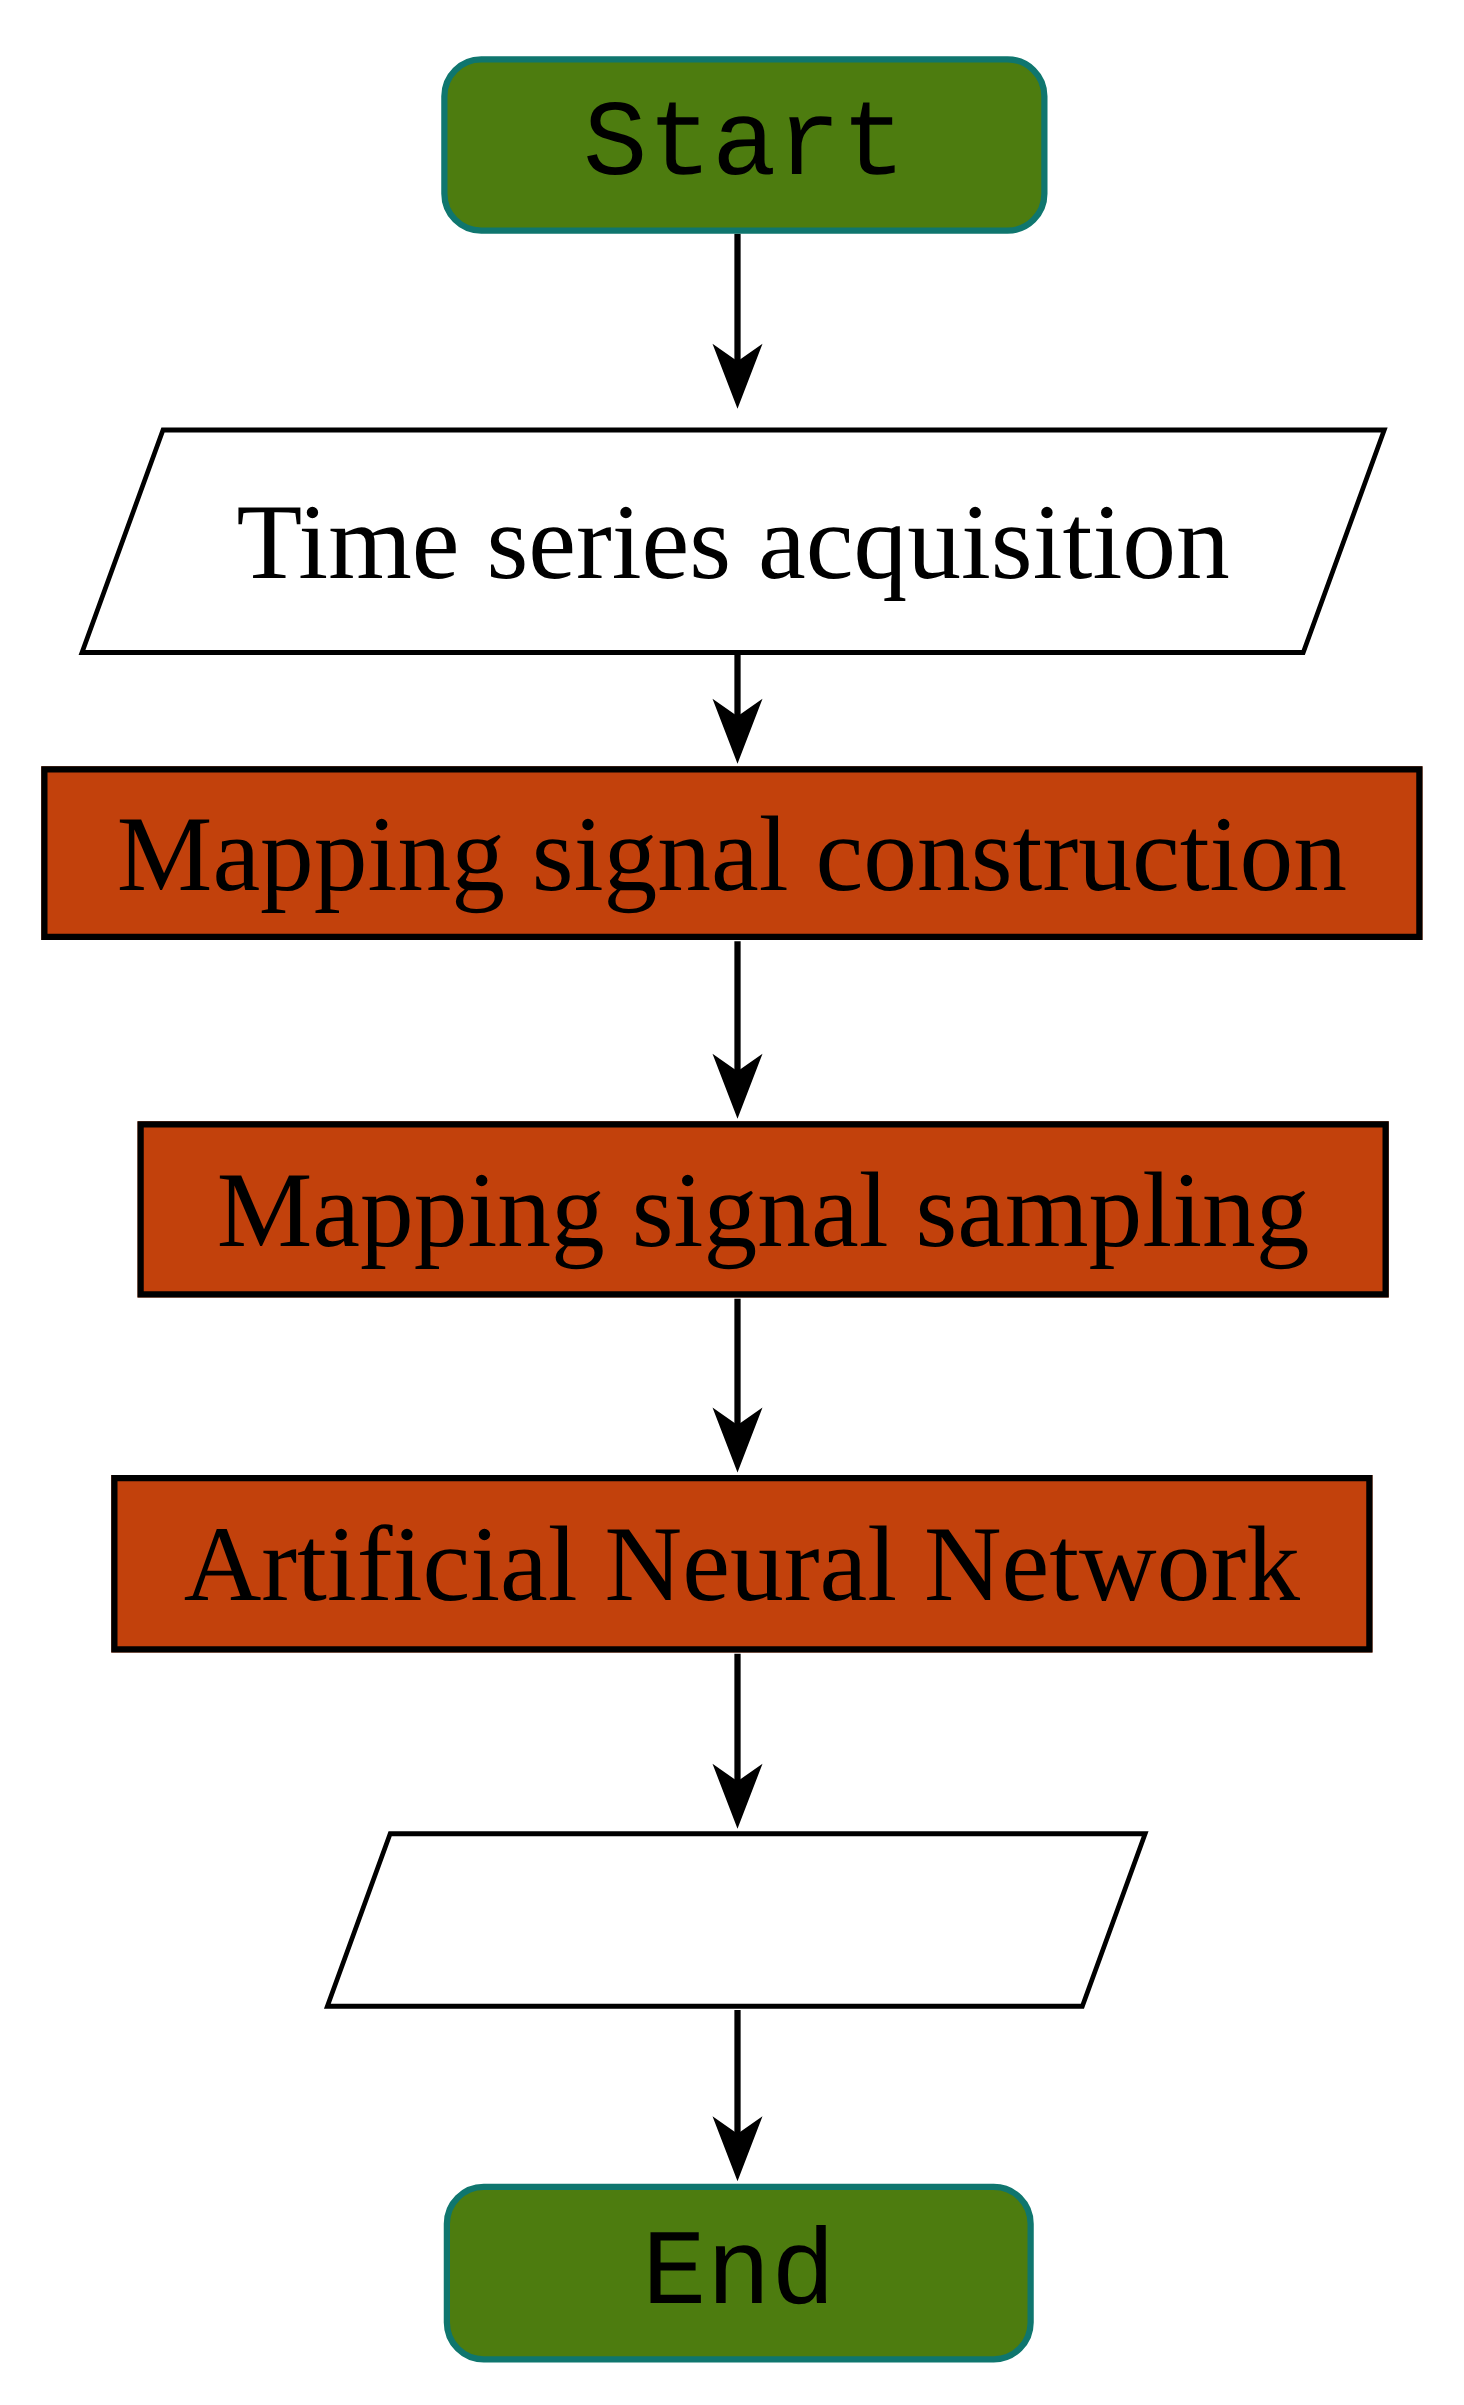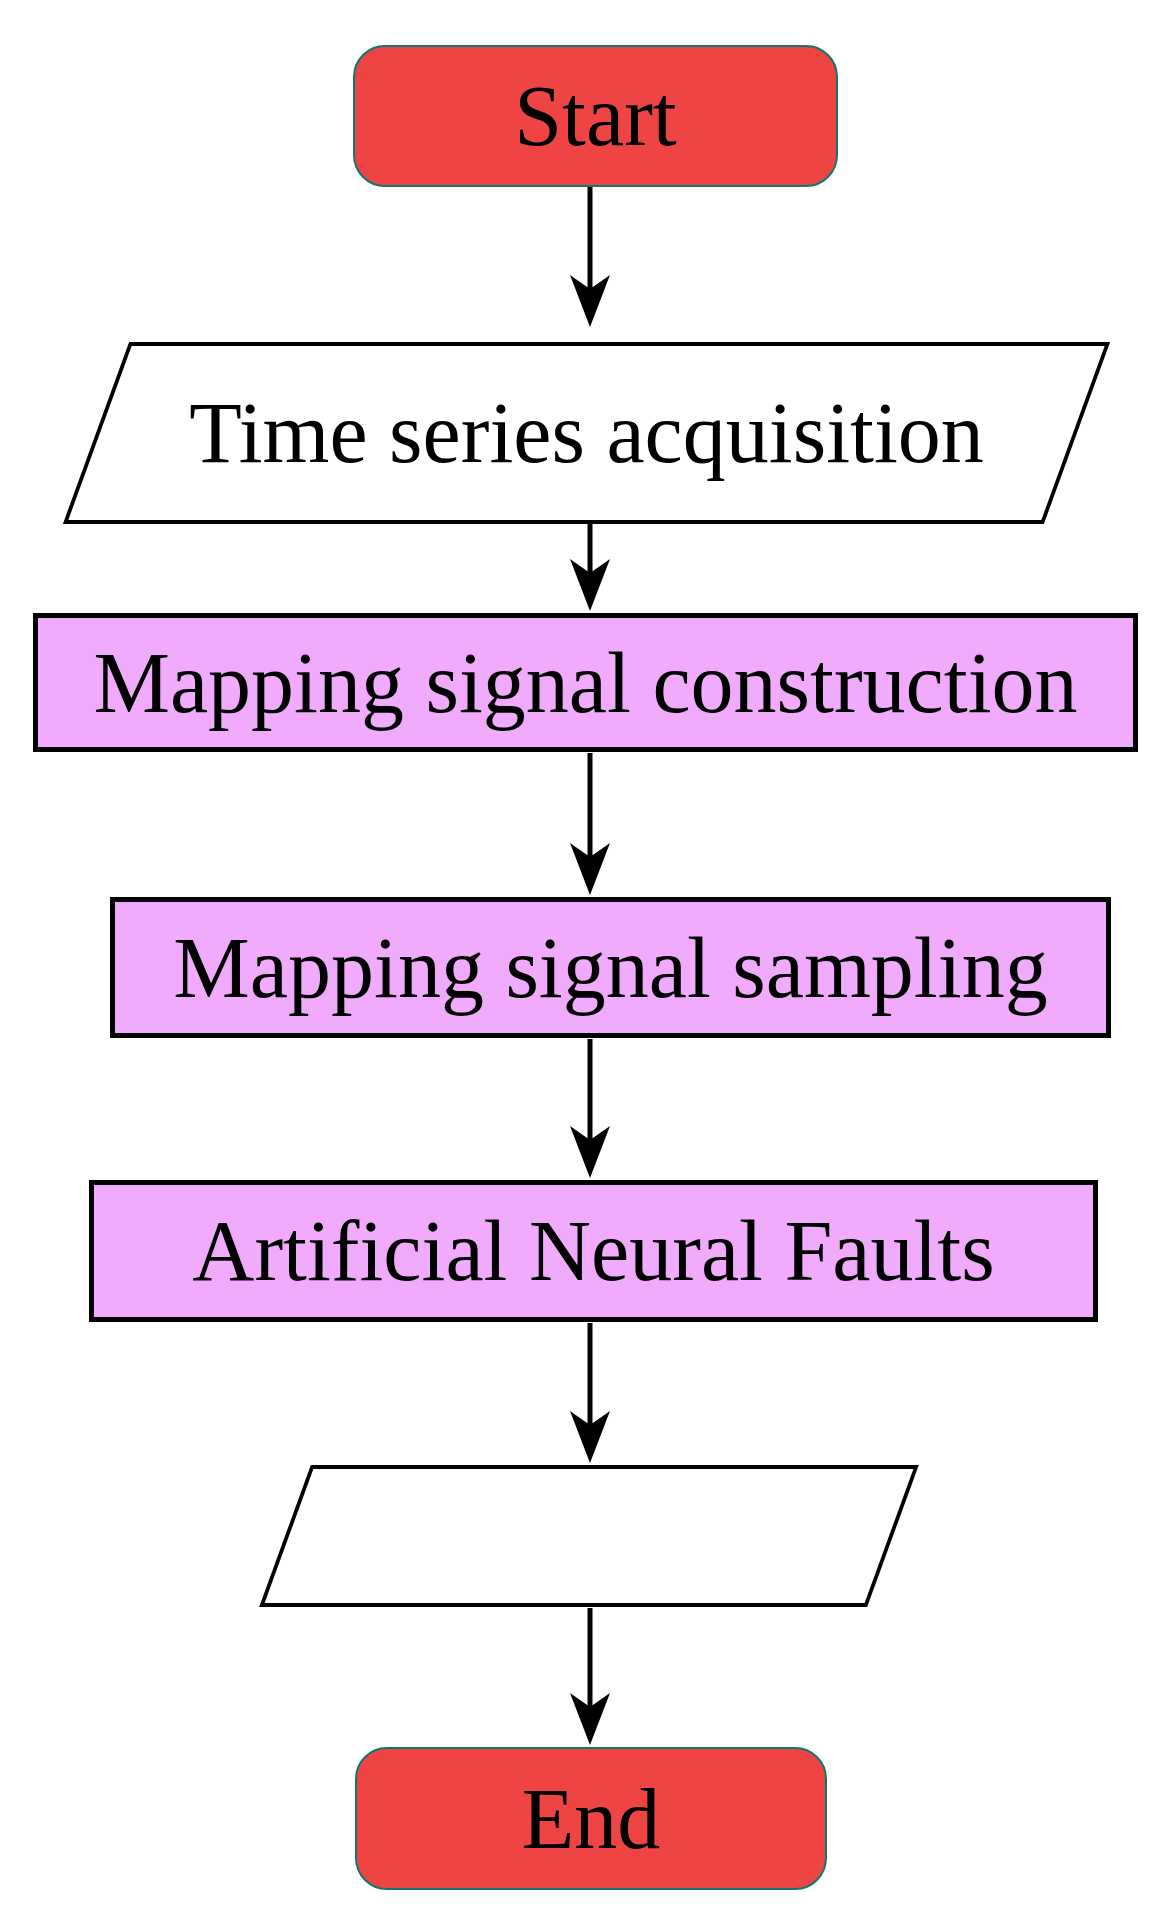--- a/index.html
+++ b/index.html
@@ -24,27 +24,28 @@
   .node {
     position: absolute;
     display: flex;
     align-items: center;
     justify-content: center;
     box-sizing: border-box;
     font-size: 86px;
     line-height: 1;
   }
   .terminator {
-    border: 2px solid #0f766e;
+    border: 5px solid #0f766e;
     border-radius: 32px;
-    background: #ef4444;
+    background: #4d7c0f;
+    font-family: Liberation Mono, monospace;
   }
   .process {
     border: 5px solid #000000;
-    background: #f0abfc;
+    background: #c2410c;
   }
   .io {
     background: transparent;
   }
   .io-shape {
     position: absolute;
     inset: 0;
     box-sizing: border-box;
     border: 4px solid #000000;
     background: #ffffff;
@@ -99,21 +100,21 @@
 
   <div class="node process" style="left:33px; top:613px; width:1105px; height:139px;">
     <span class="label">Mapping signal construction</span>
   </div>
 
   <div class="node process" style="left:110px; top:897px; width:1001px; height:141px;">
     <span class="label">Mapping signal sampling</span>
   </div>
 
   <div class="node process" style="left:89px; top:1180px; width:1009px; height:142px;">
-    <span class="label">Artificial Neural Faults</span>
+    <span class="label">Artificial Neural Network</span>
   </div>
 
   <div class="node io" style="left:285px; top:1465px; width:608px; height:142px;">
     <div class="io-shape"></div>
   </div>
 
   <div class="node terminator" style="left:355px; top:1747px; width:472px; height:143px;">
     <span class="label">End</span>
   </div>
 

